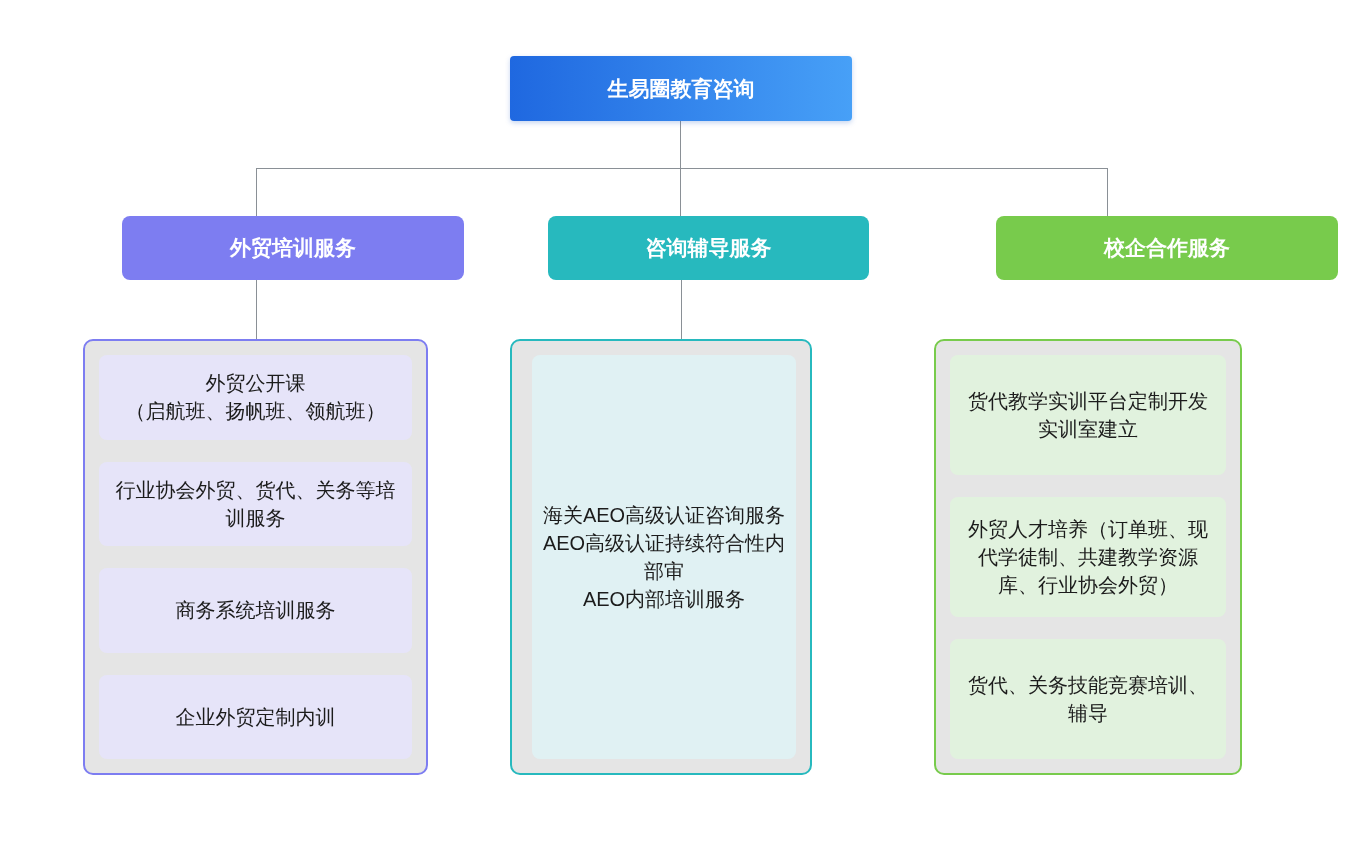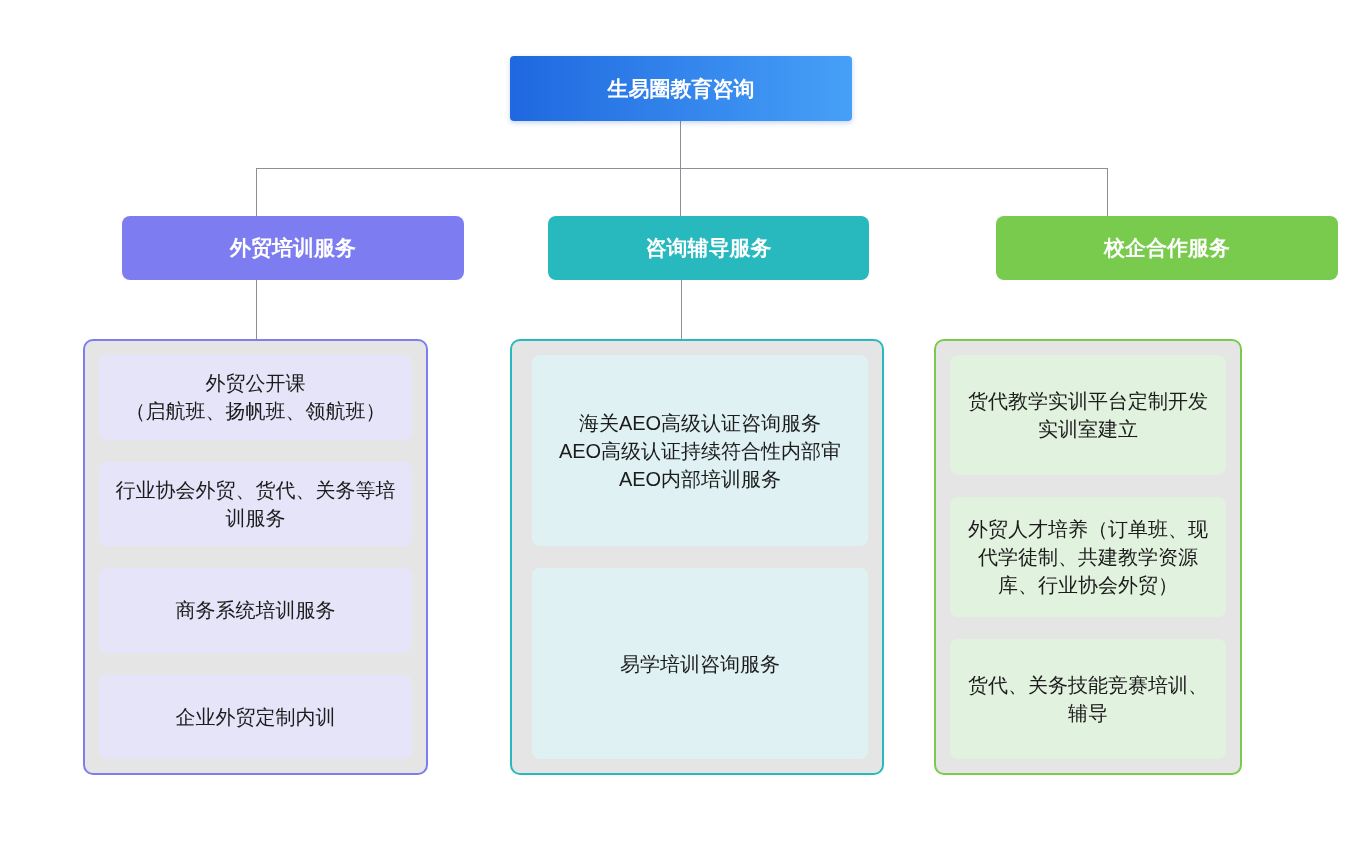--- a/index.html
+++ b/index.html
@@ -67,21 +67,21 @@
     border: 2px solid var(--accent);
     border-radius: 10px;
     background: #e5e5e5;
     padding: 14px;
     display: flex;
     flex-direction: column;
     gap: 22px;
     justify-content: center;
   }
   .panel-1 { left: 83px;  width: 345px; }
-  .panel-2 { left: 510px; width: 374px; padding-left: 20px; }
+  .panel-2 { left: 510px; width: 302px; padding-left: 20px; }
   .panel-3 { left: 934px; width: 308px; }
 
   .service-item {
     flex: 1 1 0;
     border-radius: 8px;
     background: var(--item-bg);
     display: flex; align-items: center; justify-content: center;
     text-align: center;
     font-size: 20px;
     line-height: 1.4;
@@ -118,21 +118,20 @@
     <div class="service-item">企业外贸定制内训</div>
   </div>
 
   <div class="branch-header header-2" style="--accent: #27b9be; --item-bg: #e0f1f3;">
     <span>咨询辅导服务</span>
   </div>
   <div class="branch-panel panel-2" style="--accent: #27b9be; --item-bg: #e0f1f3;">
     <div class="service-item">海关AEO高级认证咨询服务
 AEO高级认证持续符合性内部审
 AEO内部培训服务</div>
-    <div class="service-item">易学培训咨询服务</div>
   </div>
 
   <div class="branch-header header-3" style="--accent: #78cb4c; --item-bg: #e1f2de;">
     <span>校企合作服务</span>
   </div>
   <div class="branch-panel panel-3" style="--accent: #78cb4c; --item-bg: #e1f2de;">
     <div class="service-item">货代教学实训平台定制开发
 实训室建立</div>
     <div class="service-item">外贸人才培养（订单班、现代学徒制、共建教学资源库、行业协会外贸）</div>
     <div class="service-item">货代、关务技能竞赛培训、辅导</div>

